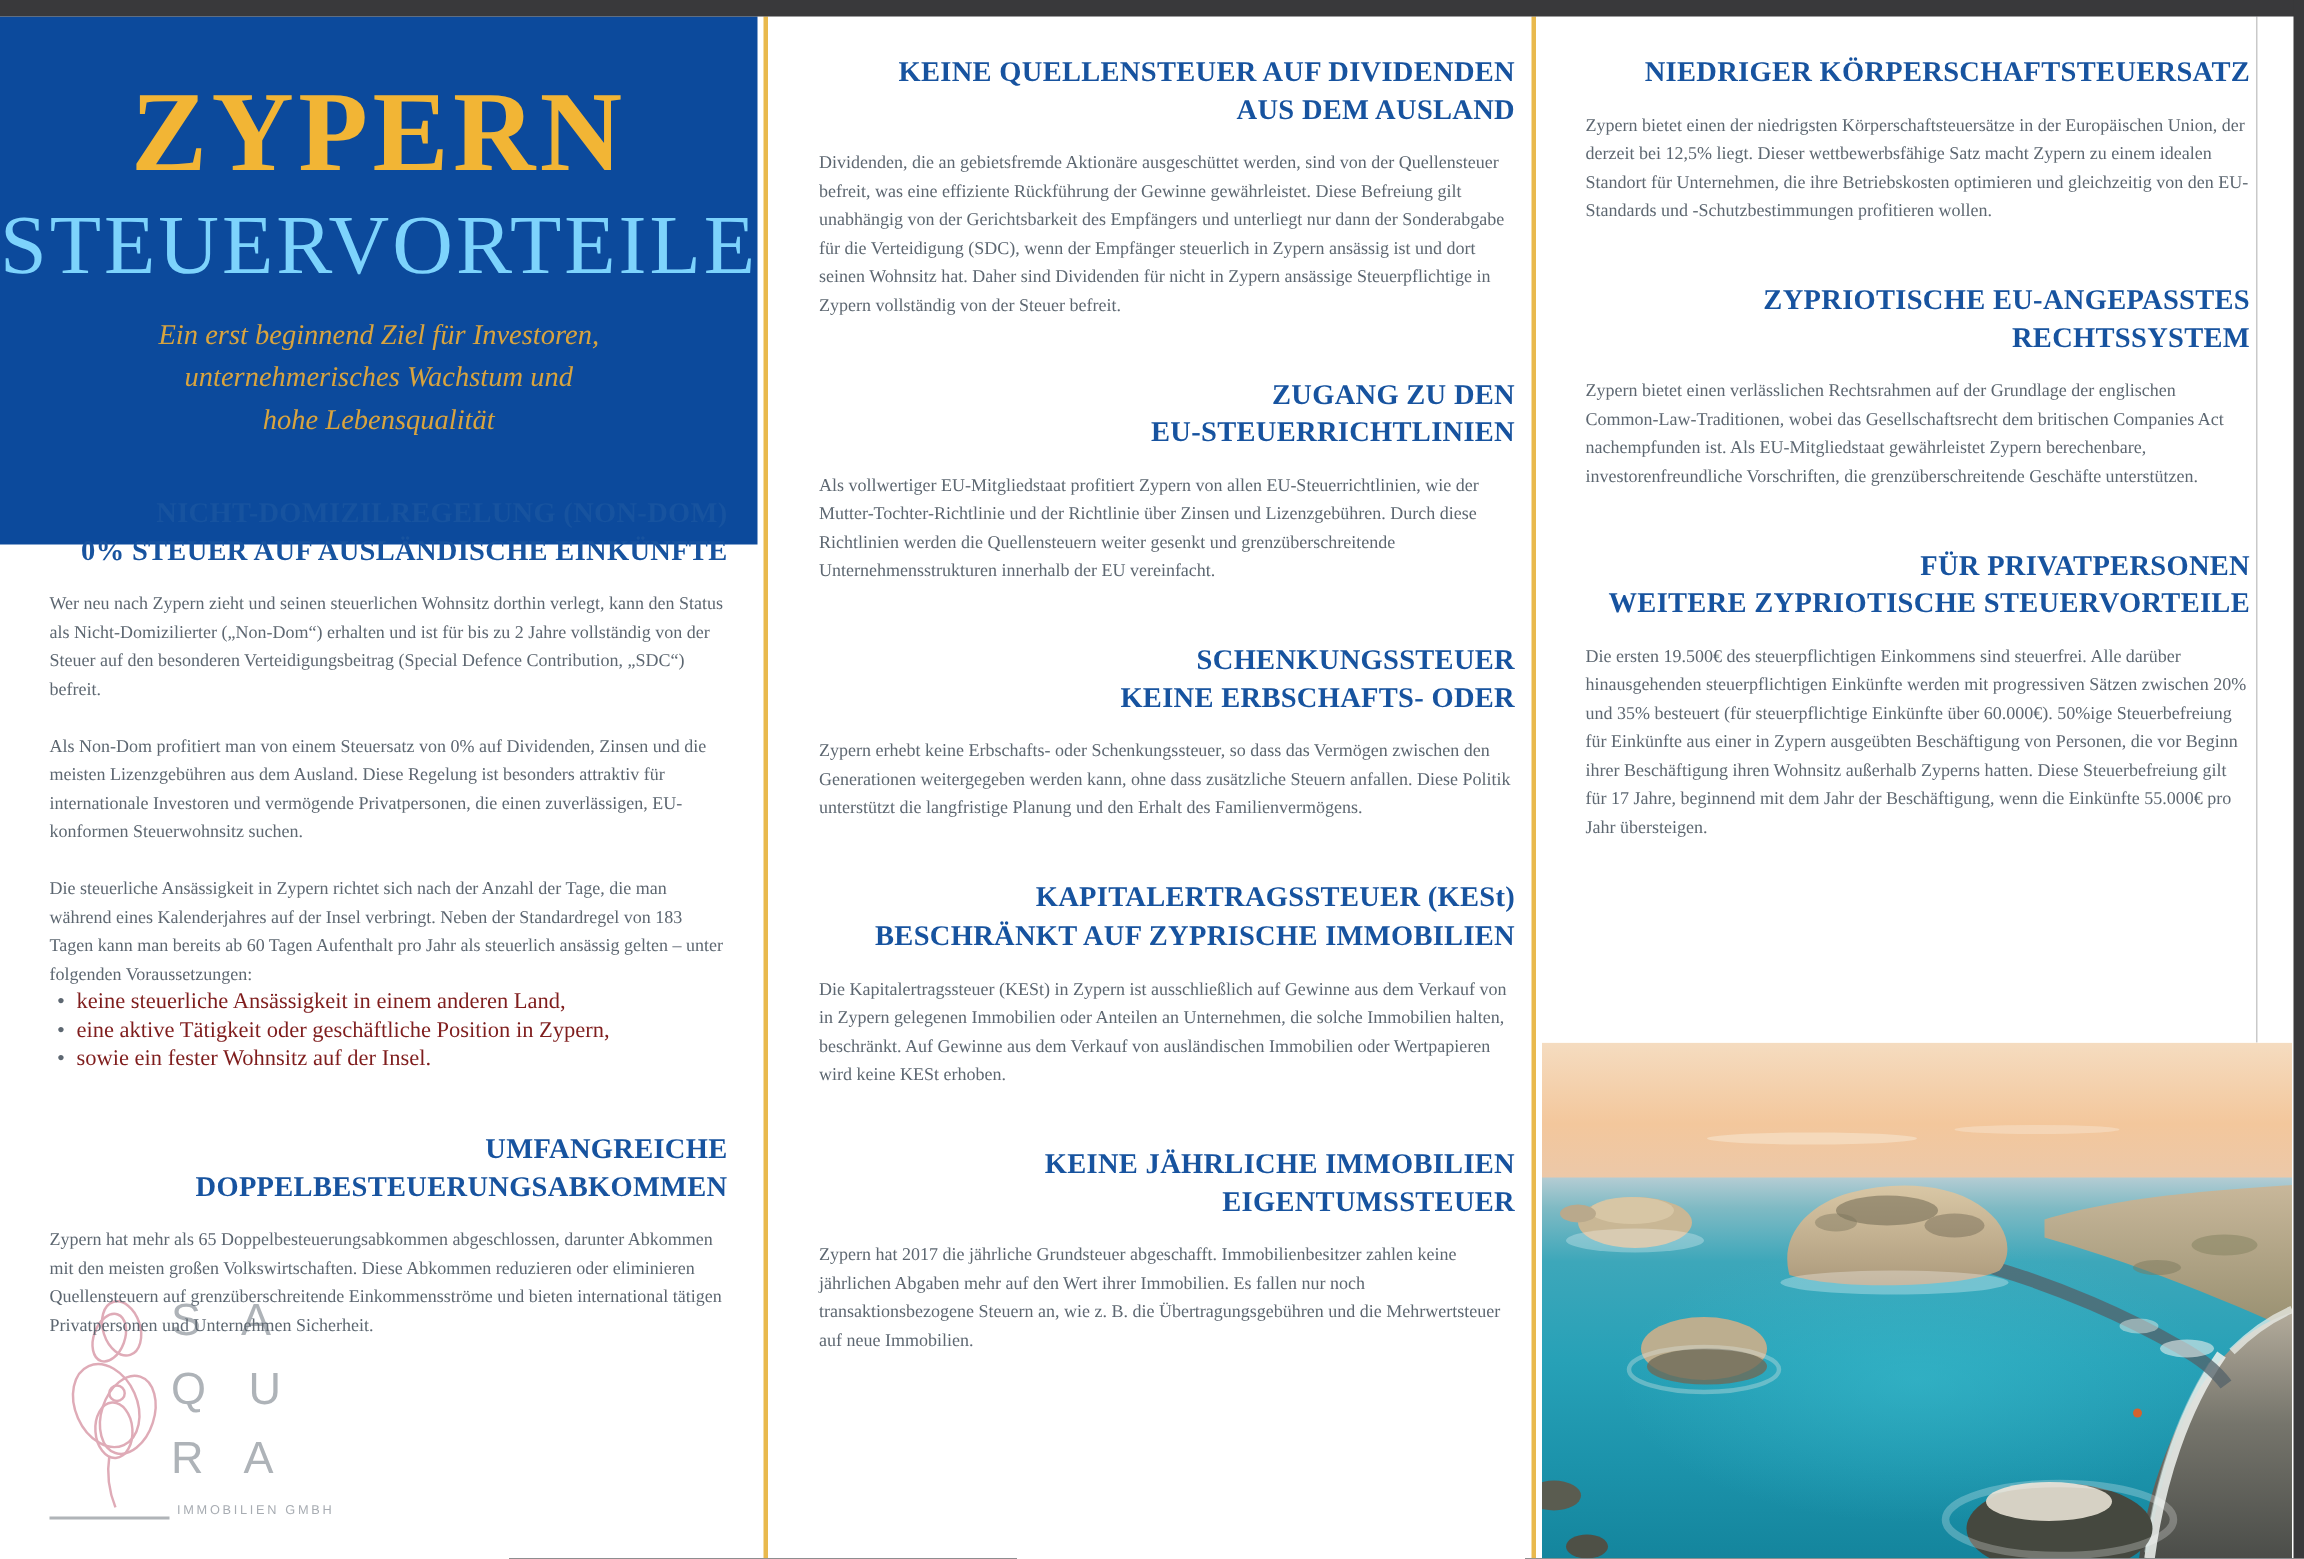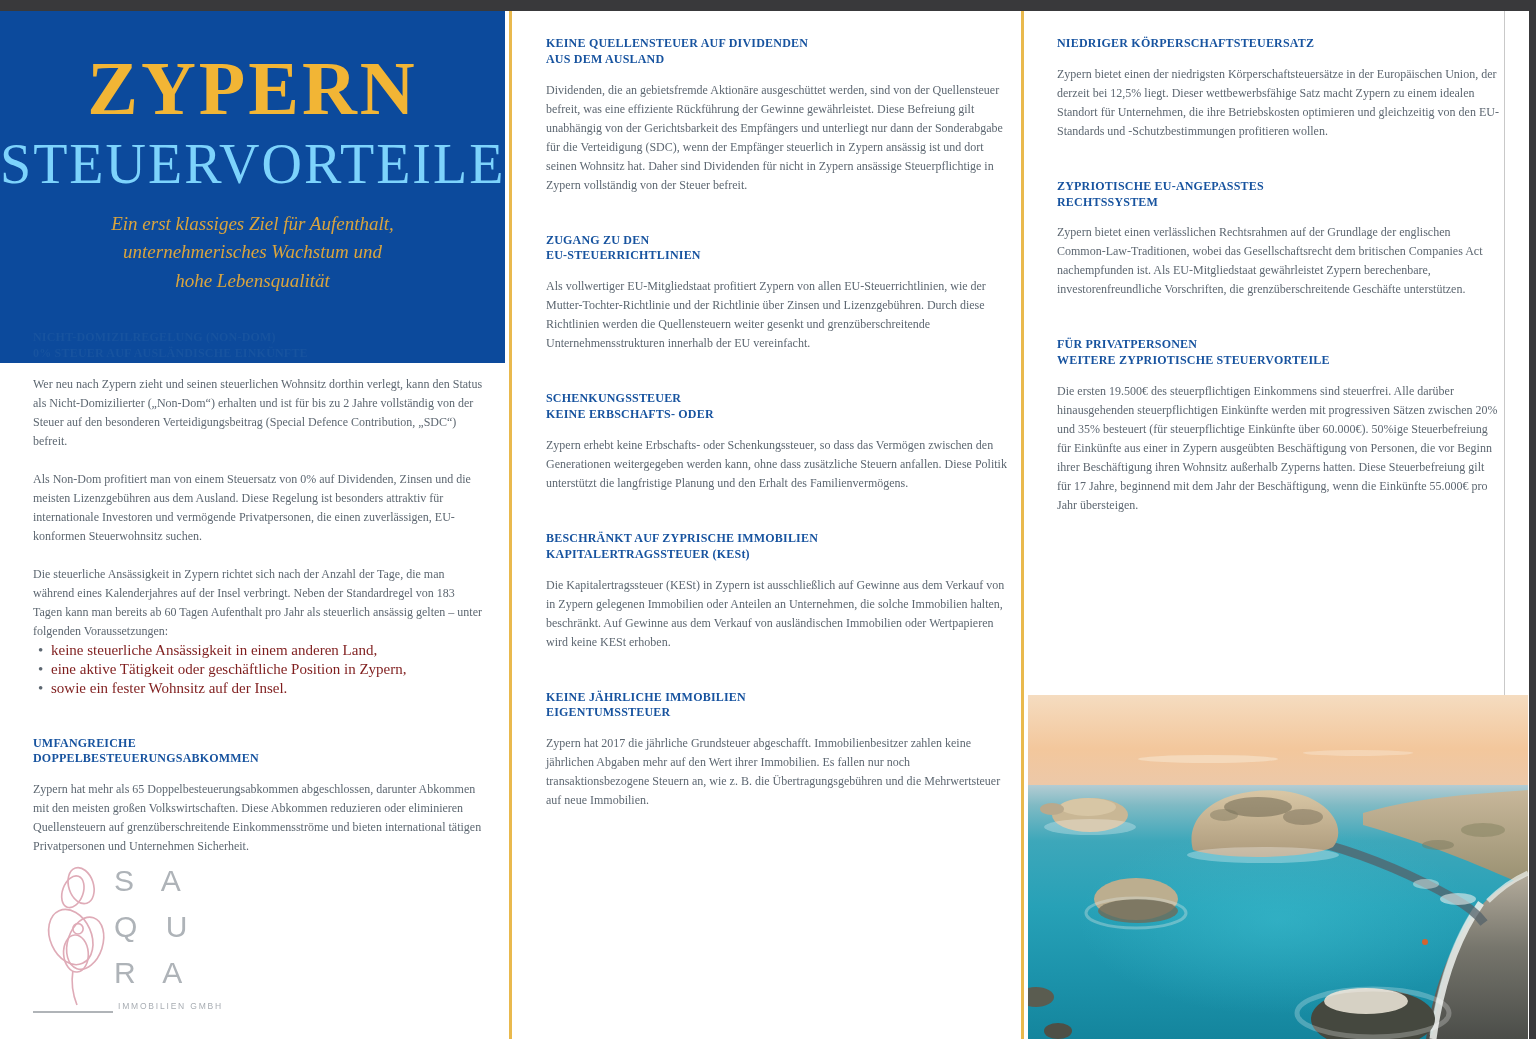--- a/index.html
+++ b/index.html
@@ -34,22 +34,22 @@
   }
 
   
   .textcol { position:absolute; z-index:1; }
   .col-left  { left:33px;  top:330px; width:452px; }
   .col-mid   { left:546px; top:36px;  width:464px; }
   .col-right { left:1057px;top:36px;  width:443px; }
 
   .section + .section { margin-top:38px; }
   .section-heading {
-    color:#17539f; font-weight:700; font-size:12px; line-height:1.32;
-    letter-spacing:0.2px; margin:0 0 13px 0;
+    color:#17539f; font-weight:700; font-size:19px; line-height:1.32;
+    letter-spacing:0.2px; margin:0 0 13px 0;text-align:right;
   }
   .body-p { color:#5d6771; font-size:12px; line-height:19px; margin:0 0 19px 0; }
   .body-p:last-child { margin-bottom:0; }
   ul.bullets { margin:0; padding:0; list-style:none; }
   ul.bullets li {
     color:#7f1d1d; font-size:15px; line-height:19px; position:relative; padding-left:18px;
   }
   ul.bullets li::before { content:"\2022"; position:absolute; left:5px; color:#5d6771; }
 
   
@@ -78,21 +78,21 @@
   <div class="right-edge"></div>
   <div class="page-edge-line"></div>
 
   <div class="divider divider-1"></div>
   <div class="divider divider-2"></div>
 
   <div class="hero">
     <div class="hero-title">ZYPERN</div>
     <div class="hero-subtitle">STEUERVORTEILE</div>
     <div class="hero-tagline">
-      <div>Ein erst klassiges Ziel für Aufenthalt,</div>
+      <div>Ein erst beginnend Ziel für Investoren,</div>
       <div>unternehmerisches Wachstum und</div>
       <div>hohe Lebensqualität</div>
     </div>
   </div>
 
   <svg class="watermark wm-flower" viewBox="0 0 70 140" style="position: absolute; left: 42px; top: 862px; width: 72px; height: 146px;">
     <g stroke="#c5677d" fill="none" stroke-width="1.6" opacity="0.55">
       <ellipse cx="38" cy="22" rx="12" ry="18" transform="rotate(-18 38 22)"></ellipse>
       <ellipse cx="30" cy="28" rx="10" ry="16" transform="rotate(20 30 28)"></ellipse>
       <ellipse cx="28" cy="72" rx="20" ry="28" transform="rotate(-24 28 72)"></ellipse>
@@ -151,22 +151,22 @@
     </div>
     <div class="section">
       <h2 class="section-heading">
         <div>SCHENKUNGSSTEUER</div>
         <div>KEINE ERBSCHAFTS- ODER</div>
       </h2>
       <p class="body-p">Zypern erhebt keine Erbschafts- oder Schenkungssteuer, so dass das Vermögen zwischen den Generationen weitergegeben werden kann, ohne dass zusätzliche Steuern anfallen. Diese Politik unterstützt die langfristige Planung und den Erhalt des Familienvermögens.</p>
     </div>
     <div class="section">
       <h2 class="section-heading">
+        <div>KAPITALERTRAGSSTEUER (KESt)</div>
         <div>BESCHRÄNKT AUF ZYPRISCHE IMMOBILIEN</div>
-        <div>KAPITALERTRAGSSTEUER (KESt)</div>
       </h2>
       <p class="body-p">Die Kapitalertragssteuer (KESt) in Zypern ist ausschließlich auf Gewinne aus dem Verkauf von in Zypern gelegenen Immobilien oder Anteilen an Unternehmen, die solche Immobilien halten, beschränkt. Auf Gewinne aus dem Verkauf von ausländischen Immobilien oder Wertpapieren wird keine KESt erhoben.</p>
     </div>
     <div class="section">
       <h2 class="section-heading">
         <div>KEINE JÄHRLICHE IMMOBILIEN</div>
         <div>EIGENTUMSSTEUER</div>
       </h2>
       <p class="body-p">Zypern hat 2017 die jährliche Grundsteuer abgeschafft. Immobilienbesitzer zahlen keine jährlichen Abgaben mehr auf den Wert ihrer Immobilien. Es fallen nur noch transaktionsbezogene Steuern an, wie z. B. die Übertragungsgebühren und die Mehrwertsteuer auf neue Immobilien.</p>
     </div>

